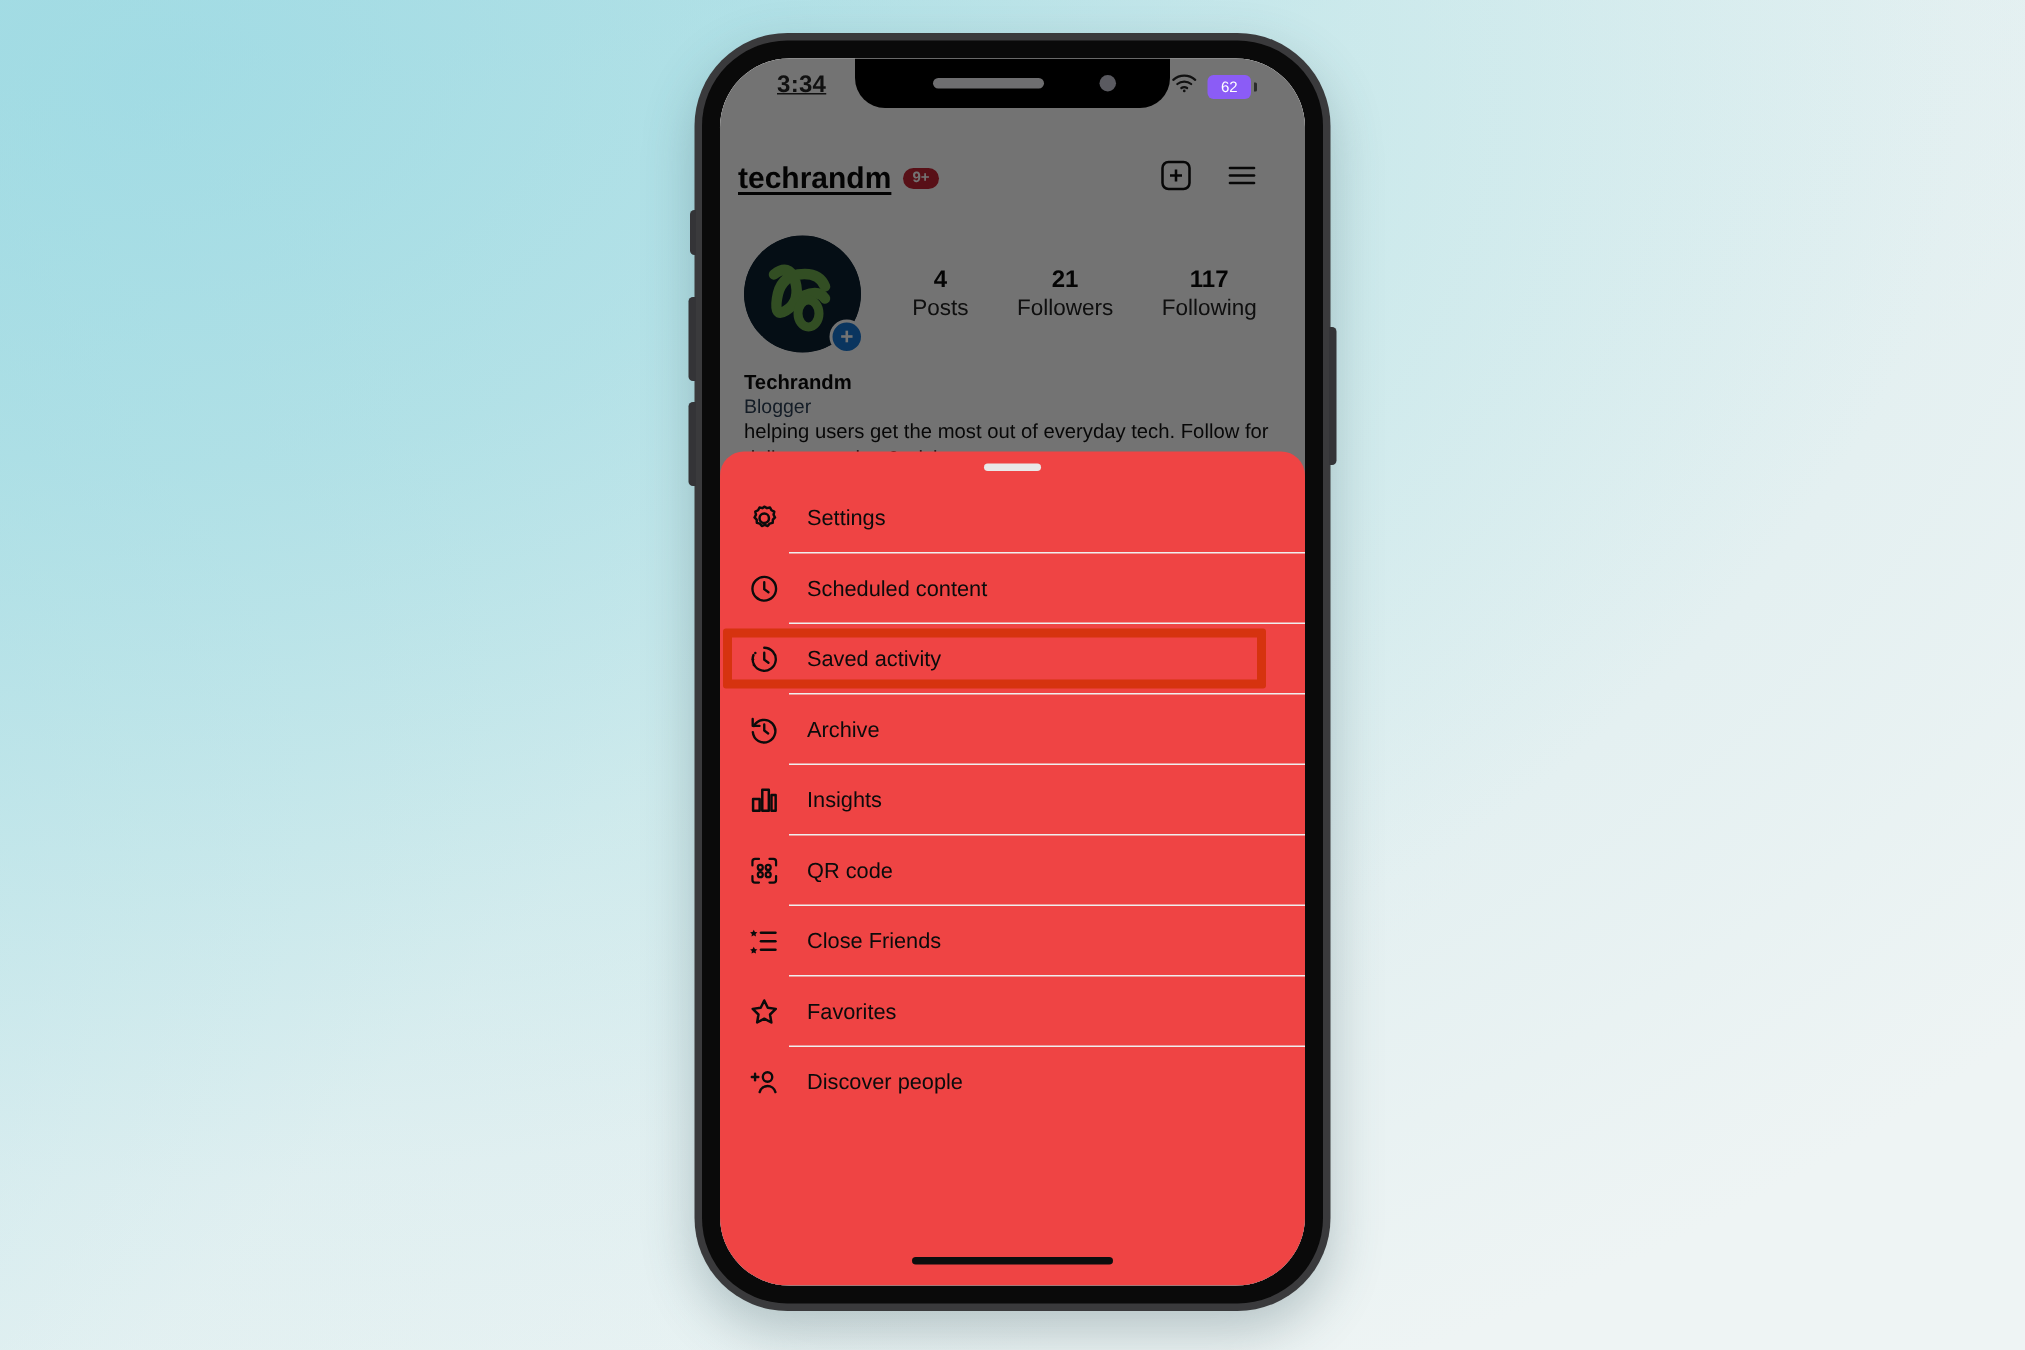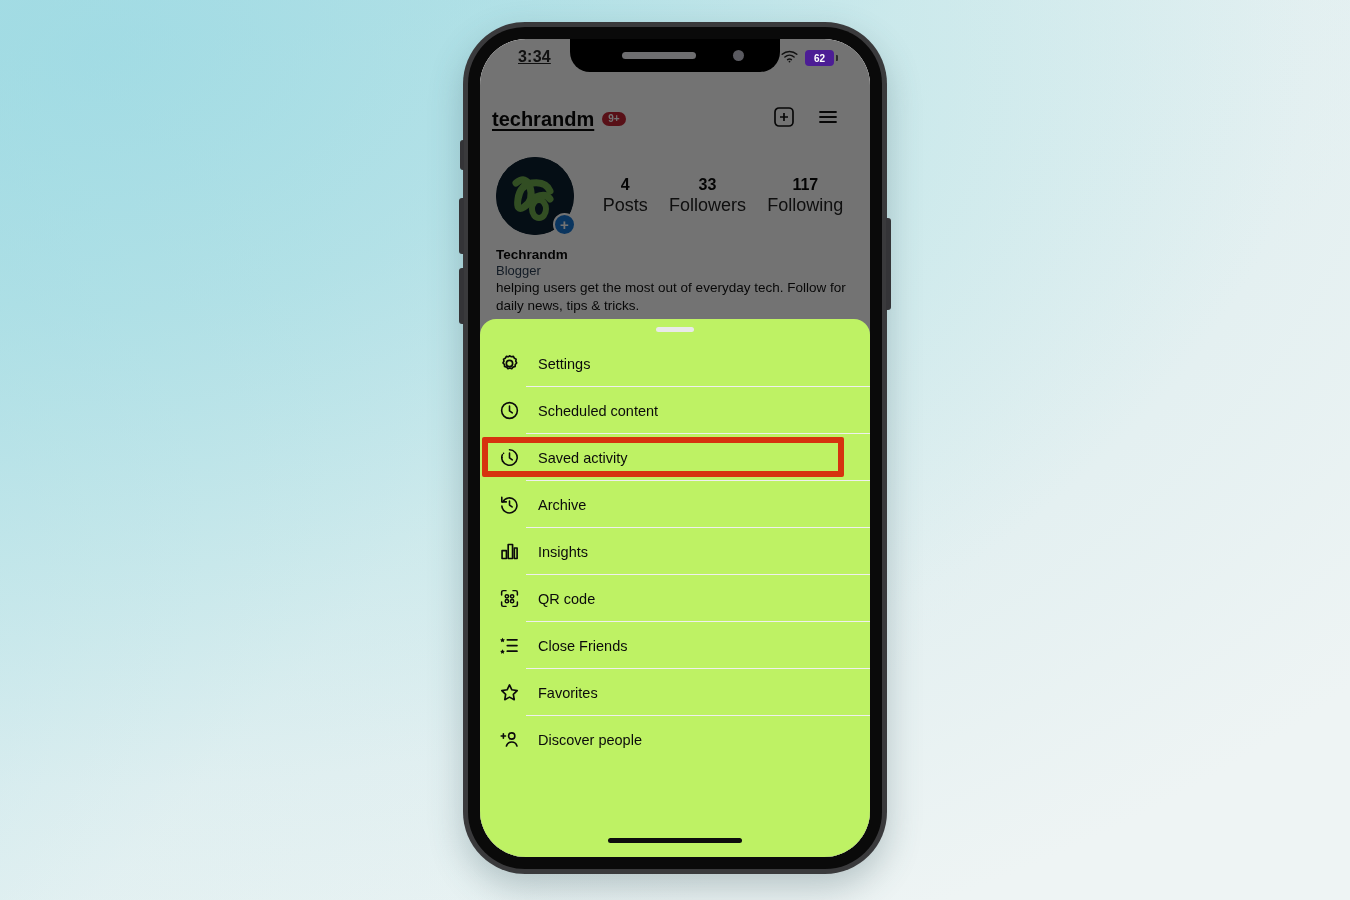--- a/index.html
+++ b/index.html
@@ -137,24 +137,24 @@
     right: 32px;
     top: 10px;
     display: flex;
     align-items: center;
     gap: 7px;
   }
   #battery-pill {
     min-width: 29px;
     height: 16px;
     border-radius: 4px;
-    background: #4c1d95;
+    background: #8b5cf6;
     color: #fff;
     font-size: 10px;
-    font-weight: 700;
+    font-weight: 400;
     display: flex;
     align-items: center;
     justify-content: center;
     padding: 0 4px;
     text-align: right;
   }
   #battery-tip {
     width: 2px; height: 6px;
     background: #2b2b2b;
     border-radius: 0 1px 1px 0;
@@ -227,39 +227,38 @@
     text-align: center;
   }
   #stats {
     display: flex;
     flex: 1;
     justify-content: space-around;
     padding-left: 18px;
   }
   .stat { text-align: center; }
   .stat-value { font-size: 16px; font-weight: 700; color: #0b0b0b; line-height: 1.2; }
-  .stat-label { font-size: 18px; color: #222; line-height: 1.3; }
+  .stat-label { font-size: 15px; color: #222; line-height: 1.3; }
 
   #bio { margin-top: 12px; }
   #bio-name { font-size: 13.5px; font-weight: 700; color: #0b0b0b; }
   #bio-category { font-size: 13px; color: #2c3f55; margin-top: 1px; }
   #bio-text { font-size: 13.5px; color: #111; line-height: 1.32; margin-top: 1px; }
   #bio-link { font-size: 13.5px; color: #143a72; margin-top: 1px; }
 
   
   #sheet {
     position: absolute;
     left: 0;
     right: 0;
     bottom: 0;
     top: 262px;
-    background: #bef264;
+    background: #ef4444;
     border-radius: 16px 16px 0 0;
     z-index: 10;
-    margin-top: 18px;
   }
   #sheet-handle {
     width: 38px;
     height: 5px;
     border-radius: 3px;
     background: #e9e9e9;
     margin: 8px auto 0;
   }
   #menu-list { margin-top: 8px; }
 
@@ -372,21 +371,21 @@
                   </svg>
                 </div>
                 <div id="avatar-plus">+</div>
               </div>
               <div id="stats">
                 <div class="stat">
                   <div class="stat-value">4</div>
                   <div class="stat-label">Posts</div>
                 </div>
                 <div class="stat">
-                  <div class="stat-value">33</div>
+                  <div class="stat-value">21</div>
                   <div class="stat-label">Followers</div>
                 </div>
                 <div class="stat">
                   <div class="stat-value">117</div>
                   <div class="stat-label">Following</div>
                 </div>
               </div>
             </div>
 
             <div id="bio">

